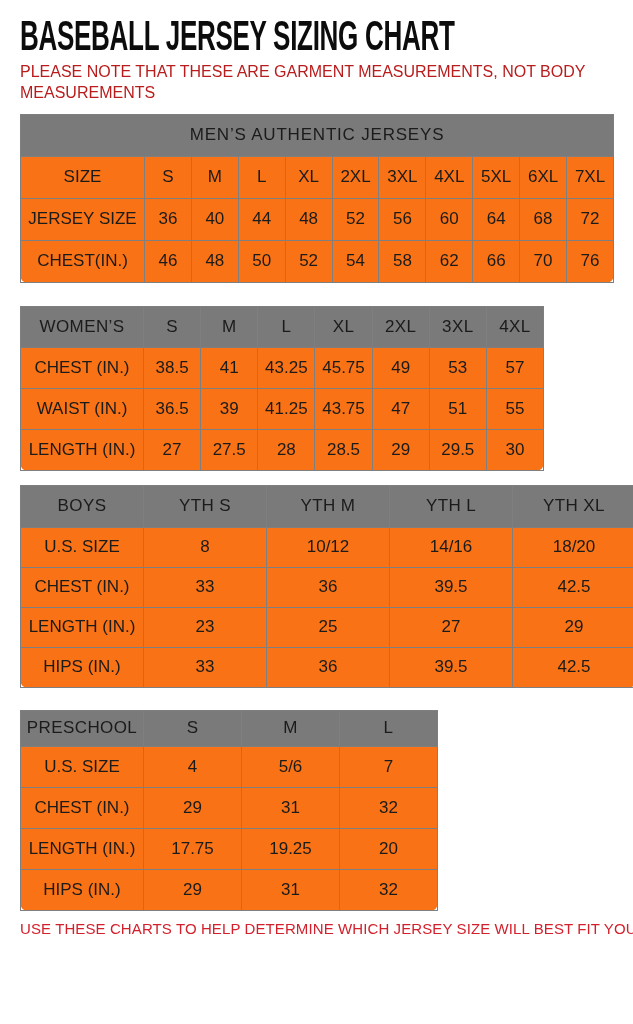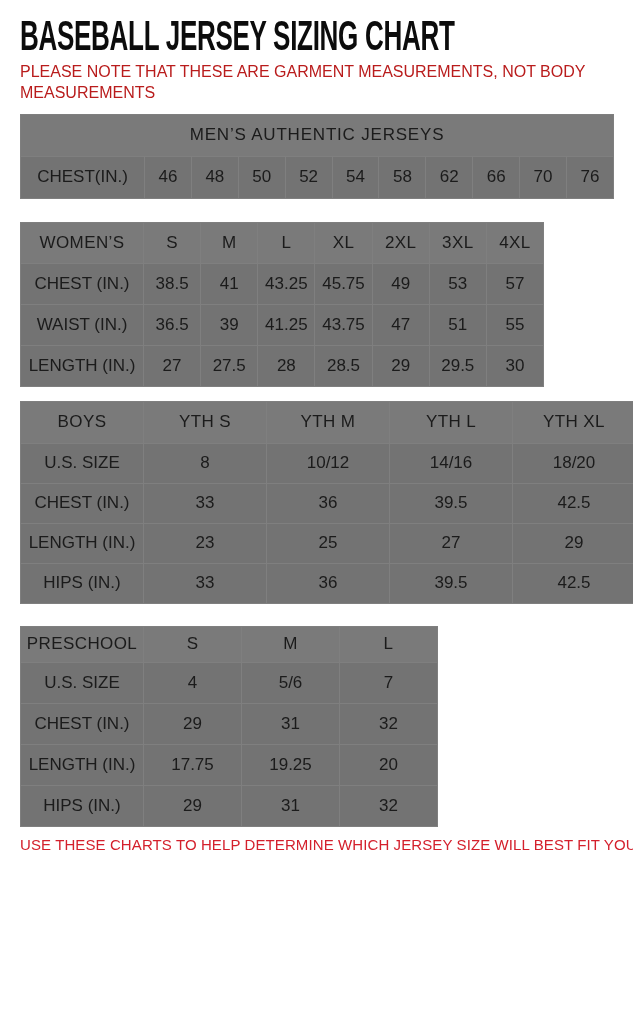--- a/index.html
+++ b/index.html
@@ -27,21 +27,22 @@
     margin-top: 7px;
     font-size: 16px;
     line-height: 21px;
     color: #b91c1c;
     width: 585px;
   }
 
   table.tbl {
     border-collapse: collapse;
     table-layout: fixed;
-    background: #737373;
+    background: #f97316;
+    border-radius: 8px;
   }
   table.tbl td {
     border: 1px solid #7f7f7f;
     text-align: center;
     vertical-align: middle;
     font-size: 17px;
     color: #1b1b1b;
     padding: 0 2px;
     line-height: 1.2;
   }
@@ -90,20 +91,46 @@
 
   <p class="note">PLEASE NOTE THAT THESE ARE GARMENT MEASUREMENTS, NOT BODY MEASUREMENTS</p>
 
   <table class="tbl mens">
     <colgroup>
         <col style="width:124px">
       </colgroup>
     <tbody>
       <tr class="banner-row">
         <td class="gray" colspan="11">MEN’S AUTHENTIC JERSEYS</td>
+      </tr>
+      <tr>
+        <td>SIZE</td>
+        <td>S</td>
+        <td>M</td>
+        <td>L</td>
+        <td>XL</td>
+        <td>2XL</td>
+        <td>3XL</td>
+        <td>4XL</td>
+        <td>5XL</td>
+        <td>6XL</td>
+        <td>7XL</td>
+      </tr>
+      <tr>
+        <td>JERSEY SIZE</td>
+        <td>36</td>
+        <td>40</td>
+        <td>44</td>
+        <td>48</td>
+        <td>52</td>
+        <td>56</td>
+        <td>60</td>
+        <td>64</td>
+        <td>68</td>
+        <td>72</td>
       </tr>
       <tr>
         <td>CHEST(IN.)</td>
         <td>46</td>
         <td>48</td>
         <td>50</td>
         <td>52</td>
         <td>54</td>
         <td>58</td>
         <td>62</td>

